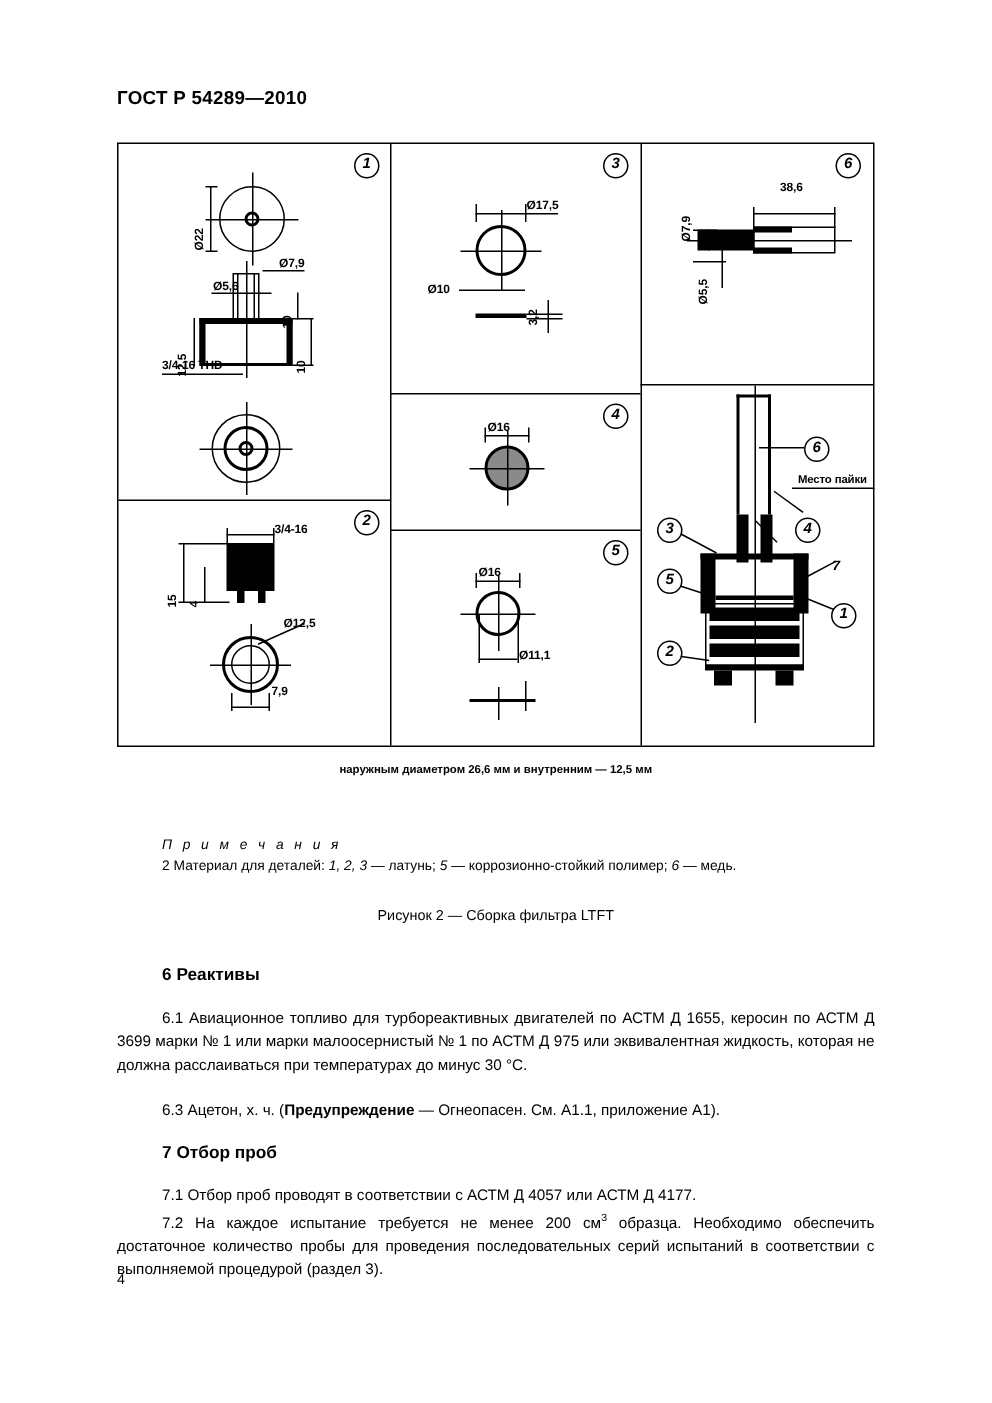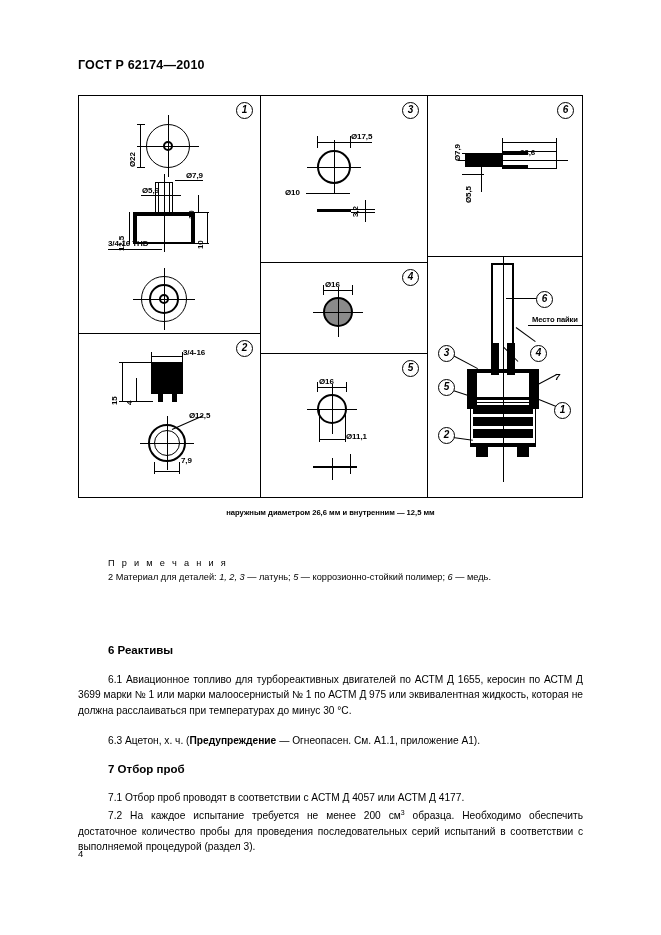--- a/index.html
+++ b/index.html
@@ -109,20 +109,21 @@
 
   .notes {
     position: absolute;
     left: 108px; top: 557px;
     width: 460px;
     font-size: 9.2px;
     line-height: 13.5px;
   }
   .notes .notes-title {
     letter-spacing: 2.3px;
+    font-style: italic;
   }
   .notes i { font-style: italic; }
 
   .fig-title {
     position: absolute;
     left: 78px; top: 605px;
     width: 505px;
     text-align: center;
     font-size: 9.6px;
   }
@@ -150,21 +151,21 @@
     left: 78px; top: 848px;
     font-size: 9.5px;
   }
   sup { font-size: 7px; vertical-align: super; }
 </style>
 </head>
 <body>
 
 <div class="page">
 
-  <div class="doc-header">ГОСТ Р 62174—2010</div>
+  <div class="doc-header">ГОСТ Р 54289—2010</div>
 
   <div class="figure-frame">
 
     <div class="vline" style="left:181px;"></div>
     <div class="vline" style="left:348px;"></div>
     <div class="hline" style="left:0; width:181px; top:237px;"></div>
     <div class="hline" style="left:181px; width:167px; top:166px;"></div>
     <div class="hline" style="left:181px; width:167px; top:257px;"></div>
     <div class="hline" style="left:348px; width:155px; top:160px;"></div>
 
@@ -310,21 +311,21 @@
 
       <div class="solidblk" style="left:37px; top:57px; width:38px; height:14px;"></div>
       <div class="outline" style="left:74px; top:55px; width:55px; height:18px; border-width:1.5px;"></div>
       <div class="solidblk" style="left:74px; top:55px; width:26px; height:4px;"></div>
       <div class="solidblk" style="left:74px; top:69px; width:26px; height:4px;"></div>
       <div class="center-h" style="left:30px; top:63.5px; width:110px; height:1px;"></div>
 
       <div class="thinline" style="left:74px; top:46px; width:55px; height:1px;"></div>
       <div class="thinline" style="left:74px; top:42px; width:1px; height:14px;"></div>
       <div class="thinline" style="left:128px; top:42px; width:1px; height:14px;"></div>
-      <div class="dim" style="left:92px; top:52px;">38,6</div>
+      <div class="dim" style="left:92px; top:24px;">38,6</div>
 
       <div class="thinline" style="left:44px; top:57px; width:1px; height:14px;"></div>
       <div class="thinline" style="left:34px; top:57px; width:16px; height:1px;"></div>
       <div class="dim vert" style="left:34px; top:56px;">Ø7,9</div>
 
       <div class="thinline" style="left:53px; top:62px; width:1px; height:34px;"></div>
       <div class="thinline" style="left:34px; top:78px; width:22px; height:1px;"></div>
       <div class="dim vert" style="left:45px; top:98px;">Ø5,5</div>
     </div>
 
@@ -377,20 +378,21 @@
 
   <div class="fig-caption">
     <div>наружным диаметром 26,6 мм и внутренним — 12,5 мм</div>
   </div>
 
   <div class="notes">
     <div class="notes-title">П р и м е ч а н и я</div>
     <div>2 Материал для деталей: <i>1, 2, 3</i> — латунь; <i>5</i> — коррозионно-стойкий полимер; <i>6</i> — медь.</div>
   </div>
 
+  <div class="fig-title">Рисунок 2 — Сборка фильтра LTFT</div>
 
   <div class="sec-head" style="top:644px;">6 Реактивы</div>
 
   <div class="para indent" style="top:672px;">6.1 Авиационное топливо для турбореактивных двигателей по АСТМ Д 1655, керосин по АСТМ Д 3699 марки № 1 или марки малоосернистый № 1 по АСТМ Д 975 или эквивалентная жидкость, которая не должна расслаиваться при температурах до минус 30 °С.</div>
   <div class="para" style="top:733px; left:108px; width:475px; text-align:left;">
     <span>6.3 Ацетон, х. ч. (<b>Предупреждение</b> — Огнеопасен. См. А1.1, приложение А1).</span>
   </div>
 
   <div class="sec-head" style="top:763px;">7 Отбор проб</div>
 

